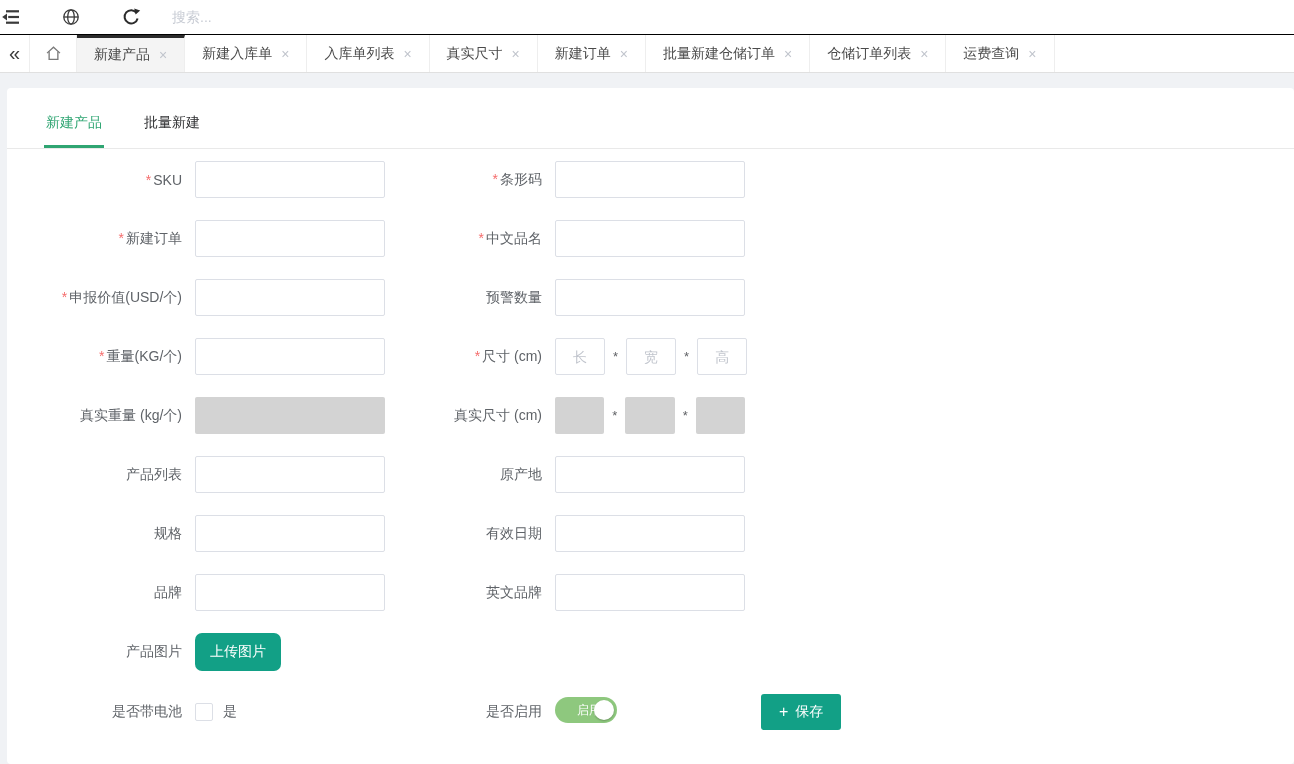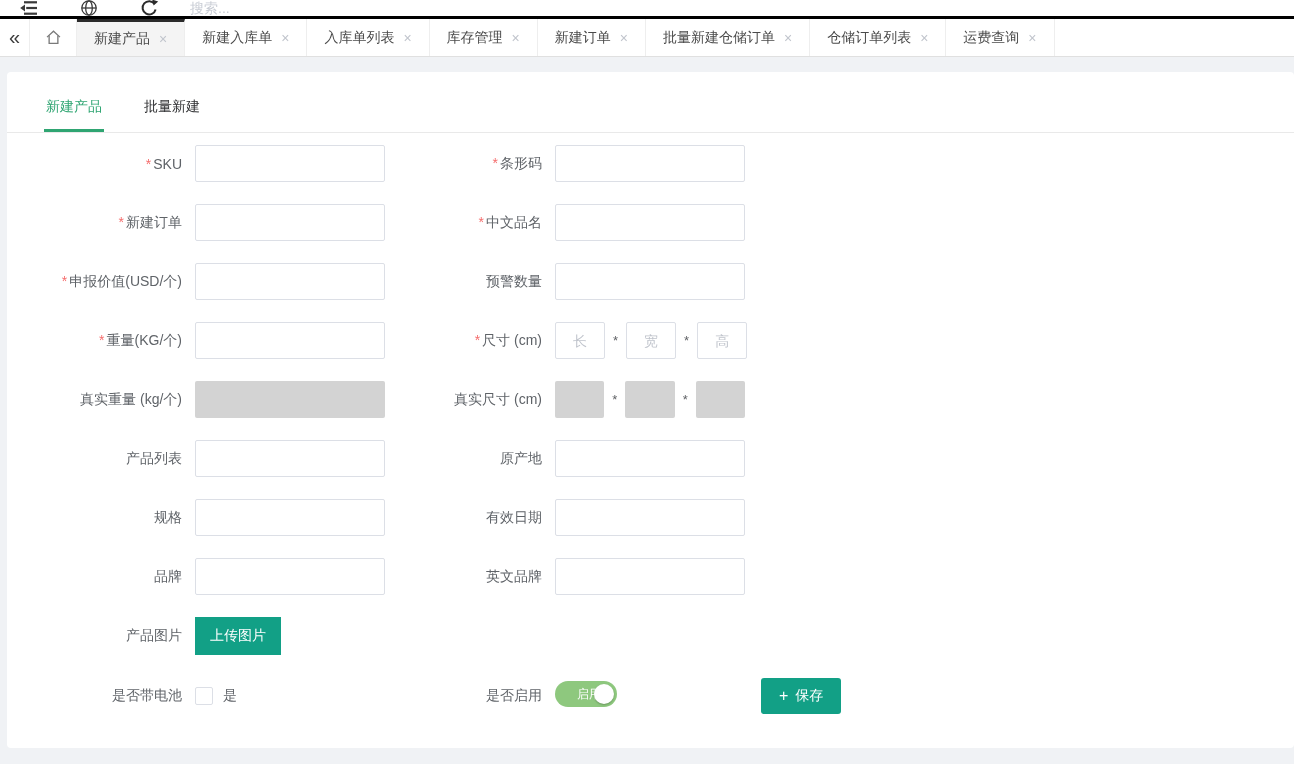--- a/index.html
+++ b/index.html
@@ -1,21 +1,21 @@
 <!DOCTYPE html>
 <html><head>
 <meta charset="utf-8">
 <style>
   * { margin:0; padding:0; box-sizing:border-box; }
   html,body { width:1294px; height:764px; overflow:hidden;
     font-family:"Liberation Sans", sans-serif; background:#f0f2f5; }
 
   
-  .topbar { height:19px; background:#fff; display:flex; align-items:center;
-    padding-left:18px; border-bottom:3px solid #000000; }
+  .topbar { height:35px; background:#fff; display:flex; align-items:center;
+    border-bottom:1px solid #000000; }
   .tb-icon { width:22px; height:22px; display:flex; align-items:center;
     justify-content:center; cursor:pointer; }
   .tb-icon + .tb-icon { margin-left:38px; }
   .search { border:none; outline:none; font-size:14px; margin-left:30px;
     width:320px; color:#333; background:transparent; }
   .search::placeholder { color:#c8ccd4; }
 
   
   .tabbar { height:38px; background:#fff; display:flex; align-items:stretch;
     border-bottom:1px solid #e0e0e0; overflow:hidden; }
@@ -46,21 +46,21 @@
   .finput { width:190px; height:37px; border:1px solid #dcdfe6; border-radius:2px;
     padding:0 12px; font-size:14px; color:#333; outline:none; background:#fff; }
   .fdisabled { width:190px; height:37px; background:#d3d3d3; border-radius:2px; }
   .dims { display:flex; align-items:center; }
   .dim-input { width:50px; height:37px; border:1px solid #dcdfe6; border-radius:2px;
     text-align:center; font-size:14px; outline:none; color:#333; }
   .dim-input::placeholder, .finput::placeholder { color:#c0c4cc; }
   .dim-sep { margin:0 8px; color:#606266; font-size:13px; }
   .dim-box { width:50px; height:37px; background:#d3d3d3; border-radius:2px; }
   .upload-btn { height:38px; padding:0 15px; background:#12a086; color:#fff; border:none;
-    border-radius:0; font-size:14px; cursor:pointer; }
+    border-radius:7px; font-size:14px; cursor:pointer; }
   .row-last { margin-top:10px; }
   .cb-wrap { display:flex; align-items:center; }
   .checkbox { width:18px; height:18px; border:1px solid #dcdfe6; border-radius:2px;
     background:#fff; cursor:pointer; }
   .cb-label { margin-left:10px; font-size:14px; color:#5f6368; }
   .toggle { width:62px; height:26px; border-radius:13px; background:#8ec87e;
     position:relative; display:inline-block; cursor:pointer; }
   .toggle-text { position:absolute; left:22px; top:50%; transform:translateY(-50%);
     color:#fff; font-size:12px; }
   .toggle-knob { position:absolute; right:3px; top:3px; width:20px; height:20px;
@@ -113,21 +113,21 @@
   </div>
   <div class="tab">
     <span>新建入库单</span>
     <span class="tab-close"></span>
   </div>
   <div class="tab">
     <span>入库单列表</span>
     <span class="tab-close"></span>
   </div>
   <div class="tab">
-    <span>库存管理</span>
+    <span>真实尺寸</span>
     <span class="tab-close"></span>
   </div>
   <div class="tab">
     <span>新建订单</span>
     <span class="tab-close"></span>
   </div>
   <div class="tab">
     <span>批量新建仓储订单</span>
     <span class="tab-close"></span>
   </div>

